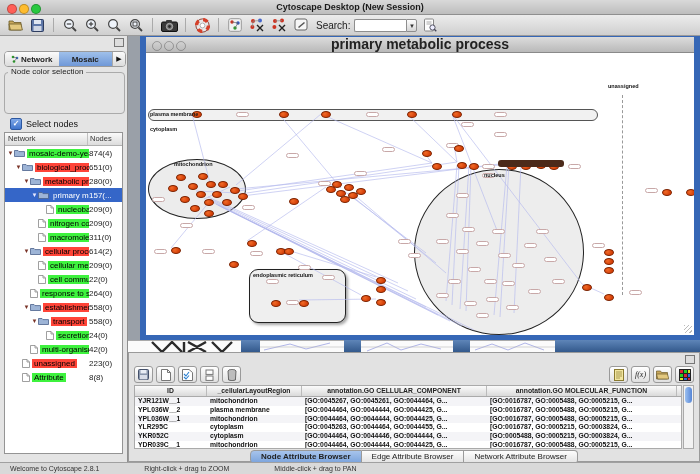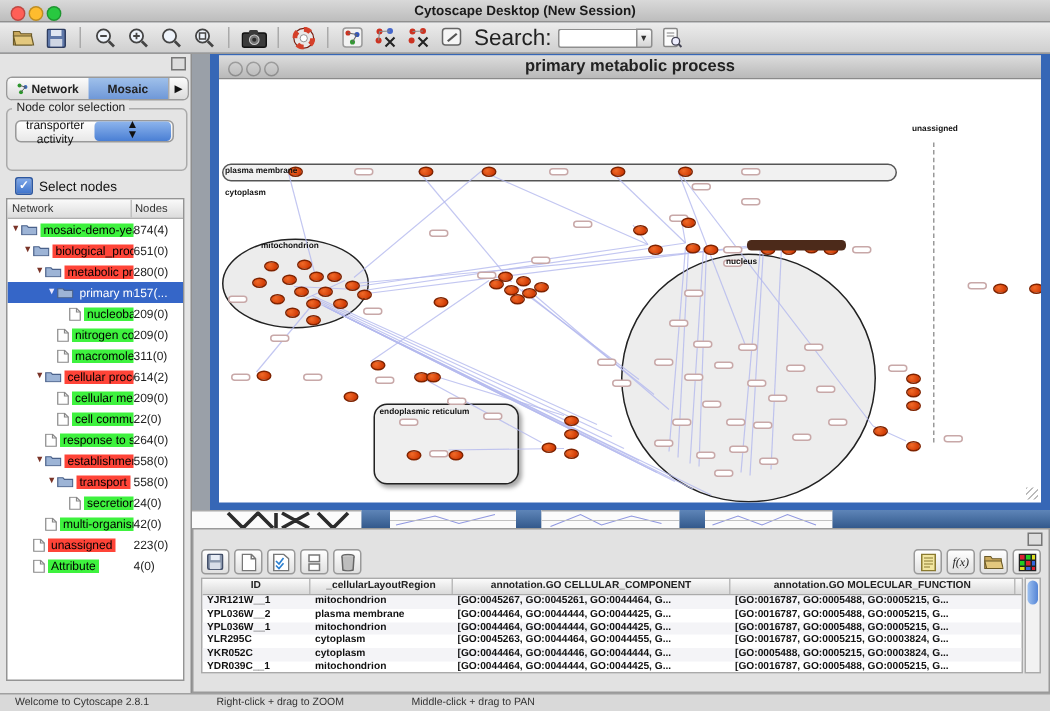--- a/index.html
+++ b/index.html
@@ -12,21 +12,21 @@
     background:linear-gradient(#d9d9d9,#bdbdbd);border-bottom:1px solid #8f8f8f;}
   .tl{position:absolute;top:3.5px;width:8px;height:8px;border-radius:50%;border:0.5px solid rgba(0,0,0,.25);}
   #titlebar .t-red{left:7px;background:#ff5f57;} #titlebar .t-yel{left:19px;background:#febc2e;}
   #titlebar .t-grn{left:31px;background:#28c840;}
   #app-title{width:100%;text-align:center;line-height:14px;font-weight:bold;font-size:9px;color:#1a1a1a;}
   
   #toolbar{left:0;top:15px;width:700px;height:21px;display:flex;align-items:center;gap:4px;padding-left:6px;box-sizing:border-box;
     background:linear-gradient(#ececec,#cfcfcf);border-bottom:1px solid #9a9a9a;}
   .tbtn{width:18px;height:16px;display:flex;align-items:center;justify-content:center;flex:0 0 auto;}
   .tsep{width:1px;height:14px;background:#aaa;margin:0 3px;flex:0 0 auto;}
-  #search-label{font-size:15px;color:#222;margin-left:2px;}
+  #search-label{font-size:10px;color:#222;margin-left:2px;}
   #search-combo{display:flex;align-items:center;height:13px;}
   #search-input{width:52px;height:13px;border:1px solid #8e8e8e;border-right:none;background:#fff;font-size:8px;padding:0 2px;box-sizing:border-box;border-radius:2px 0 0 2px;}
   #search-drop{width:11px;height:13px;border:1px solid #8e8e8e;background:linear-gradient(#fdfdfd,#d5d5d5);box-sizing:border-box;border-radius:0 2px 2px 0;font-size:6px;line-height:12px;text-align:center;color:#333;}
   
   #control-panel{left:0;top:36px;width:128px;height:426px;background:#e4e4e4;border-right:1px solid #8f8f8f;box-sizing:border-box;}
   #cp-title{left:0;top:0;width:127px;height:12px;line-height:12px;padding-left:4px;font-size:8px;color:#333;box-sizing:border-box;
     background:linear-gradient(#e2e2e2,#cdcdcd);border-bottom:1px solid #b5b5b5;}
   #cp-float{right:3px;top:2px;width:8px;height:7px;border:1px solid #777;background:#ddd;}
   #cp-tabs{left:4px;top:15px;width:120px;height:14px;display:flex;align-items:stretch;border:1px solid #9a9a9a;border-radius:4px;overflow:hidden;background:#f5f5f5;}
   .cp-tab{flex:1;display:flex;align-items:center;justify-content:center;gap:2px;font-size:8px;font-weight:bold;color:#222;background:linear-gradient(#fbfbfb,#dcdcdc);}
@@ -56,21 +56,21 @@
   .tr-label.green{background:#3ef23e;} .tr-label.red{background:#ff4438;}
   .tree-row.sel .tr-label{background:transparent;color:#fff;}
   .tr-count{margin-left:auto;flex:0 0 33px;text-align:left;color:#222;overflow:hidden;}
   .tree-row.sel .tr-count{color:#fff;}
   
   #net-window{left:140px;top:36px;width:560px;height:304px;box-sizing:border-box;
     border-left:6px solid #3667b6;border-right:6px solid #3667b6;border-bottom:6px solid #3667b6;border-top:1px solid #3667b6;
     background:#fff;}
   #net-titlebar{position:relative;height:15px;background:linear-gradient(#dcdcdc,#b9b9b9);border-bottom:1px solid #8a8a8a;}
   #net-titlebar .t-red{left:6px;top:3.5px;} #net-titlebar .t-yel{left:18px;top:3.5px;} #net-titlebar .t-grn{left:30px;top:3.5px;}
-  #net-title{width:100%;text-align:center;line-height:15px;font-size:11px;font-weight:bold;color:#222;}
+  #net-title{width:100%;text-align:center;line-height:15px;font-size:14px;font-weight:bold;color:#222;}
   #canvas{position:relative;width:548px;height:282px;background:#fff;overflow:hidden;}
   .region-label{position:absolute;font-size:5.5px;font-weight:bold;color:#111;white-space:nowrap;}
   #pm-band{left:2px;top:56px;width:448px;height:10px;border:1px solid #555;border-radius:6px;background:#f1f1f1;}
   #mito-ellipse{left:2px;top:106px;width:96px;height:58px;border:1.5px solid #222;border-radius:50%;background:#ececec;}
   #nucleus-circle{left:268px;top:116px;width:168px;height:164px;border:1.5px solid #222;border-radius:50%;background:#ededed;}
   #er-box{left:103px;top:216px;width:95px;height:52px;border:1.5px solid #222;border-radius:9px;background:#efefef;box-shadow:2px 2px 3px rgba(0,0,0,.35);}
   #unassigned-line{left:476px;top:42px;width:0;height:200px;border-left:1px dashed #999;}
   .net-node{position:absolute;width:10px;height:7px;border-radius:50%;border:1px solid #7e2300;box-sizing:border-box;}
   .pill{position:absolute;width:13px;height:5px;border-radius:3px;background:#fff;border:0.5px solid #c8a8a8;box-sizing:border-box;}
   #chain-bar{position:absolute;left:352px;top:107px;width:66px;height:7px;background:#4c2a1a;border-radius:3px;}
@@ -246,27 +246,20 @@
         </svg>
       <span>Network</span>
     </div>
     <div class="cp-tab sel">
       <span>Mosaic</span>
     </div>
     <div id="cp-tab-arrow">▶</div>
   </div>
   <div id="color-group" class="abs"></div>
   <div id="color-group-title" class="abs">Node color selection</div>
-  <div id="color-select" class="abs">
-    <span>transporter activity</span>
-    <span id="color-stepper">
-        <span>▲</span>
-        <span>▼</span>
-      </span>
-  </div>
   <div id="select-nodes-row" class="abs">
     <span id="select-nodes-cb">✓</span>
     <span id="select-nodes-label">Select nodes</span>
   </div>
   <div id="tree-box" class="abs">
     <div id="tree-header">
       <div class="c1">Network</div>
       <div class="c2">Nodes</div>
     </div>
     <div id="tree-rows">
@@ -441,21 +434,21 @@
         </div>
         <div class="tree-row" style="padding-left: 10px;">
           <span class="tr-arrow"></span>
           <span class="tr-ico">
             <svg width="8" height="9" viewBox="0 0 8 9">
               <path d="M0.5 0.5 L5 0.5 L7.5 3 L7.5 8.5 L0.5 8.5 Z" fill="#fff" stroke="#888" stroke-width="0.8"></path>
               <path d="M5 0.5 L5 3 L7.5 3" fill="none" stroke="#888" stroke-width="0.8"></path>
             </svg>
           </span>
           <span class="tr-label green">Attribute</span>
-          <span class="tr-count">4(0)</span>
+          <span class="tr-count">8(8)</span>
         </div>
       </div>
   </div>
 </div>
 
 <div id="net-window" class="abs">
   <div id="net-titlebar">
     <span class="tl t-red abs"></span>
     <span class="tl t-yel abs"></span>
     <span class="tl t-grn abs"></span>
@@ -768,19 +761,24 @@
           <div style="width: 72px;">YDR039C__1</div>
           <div style="width: 95px;">mitochondrion</div>
           <div style="width: 185px;">[GO:0044464, GO:0044444, GO:0044425, G...</div>
           <div style="width: 190px;">[GO:0016787, GO:0005488, GO:0005215, G...</div>
         </div>
       </div>
   </div>
   <div id="dp-vscroll" class="abs">
       <div id="dp-thumb"></div>
     </div>
+  <div id="dp-tabs" class="abs">
+      <div class="dp-tab sel">Node Attribute Browser</div>
+      <div class="dp-tab">Edge Attribute Browser</div>
+      <div class="dp-tab">Network Attribute Browser</div>
+    </div>
 </div>
 
 <div id="statusbar" class="abs">
     <span>Welcome to Cytoscape 2.8.1</span>
     <span>Right-click + drag to ZOOM</span>
     <span>Middle-click + drag to PAN</span>
   </div>
 
 </body></html>

